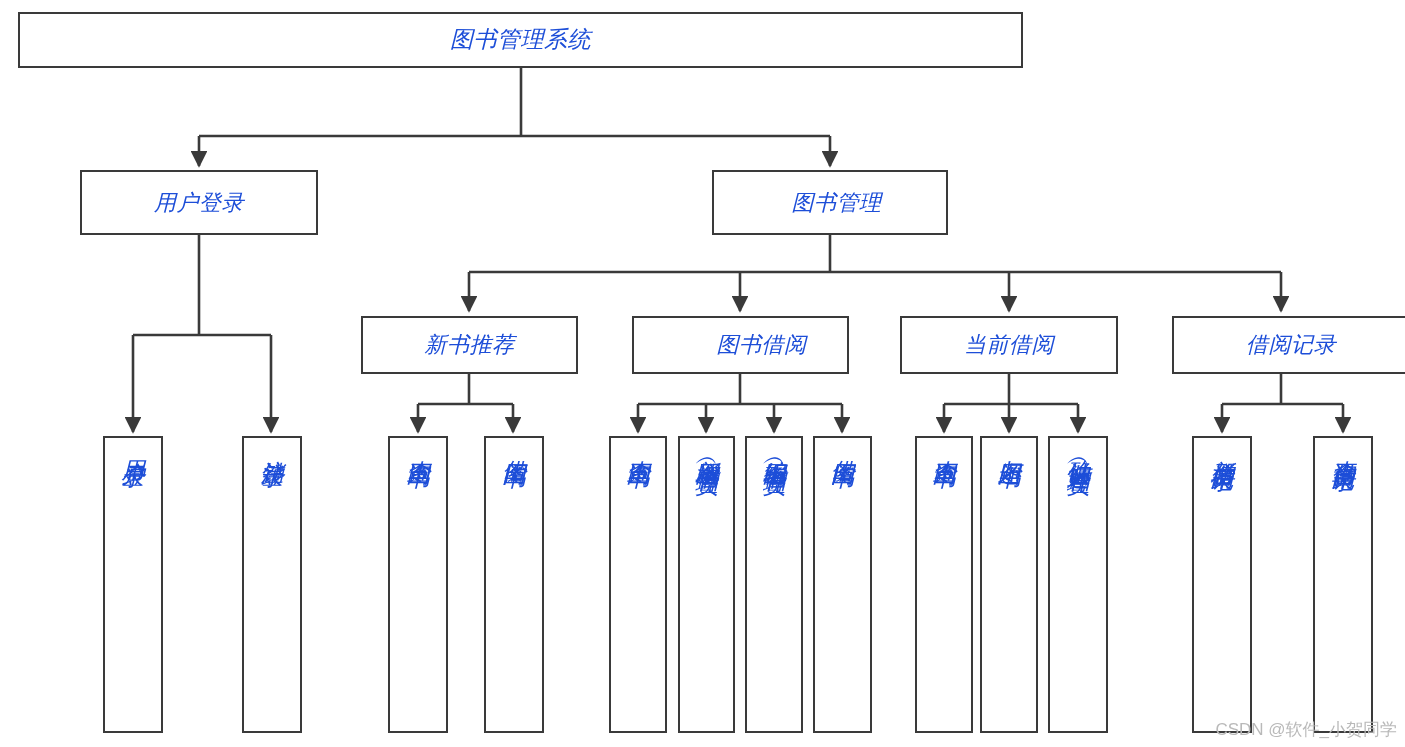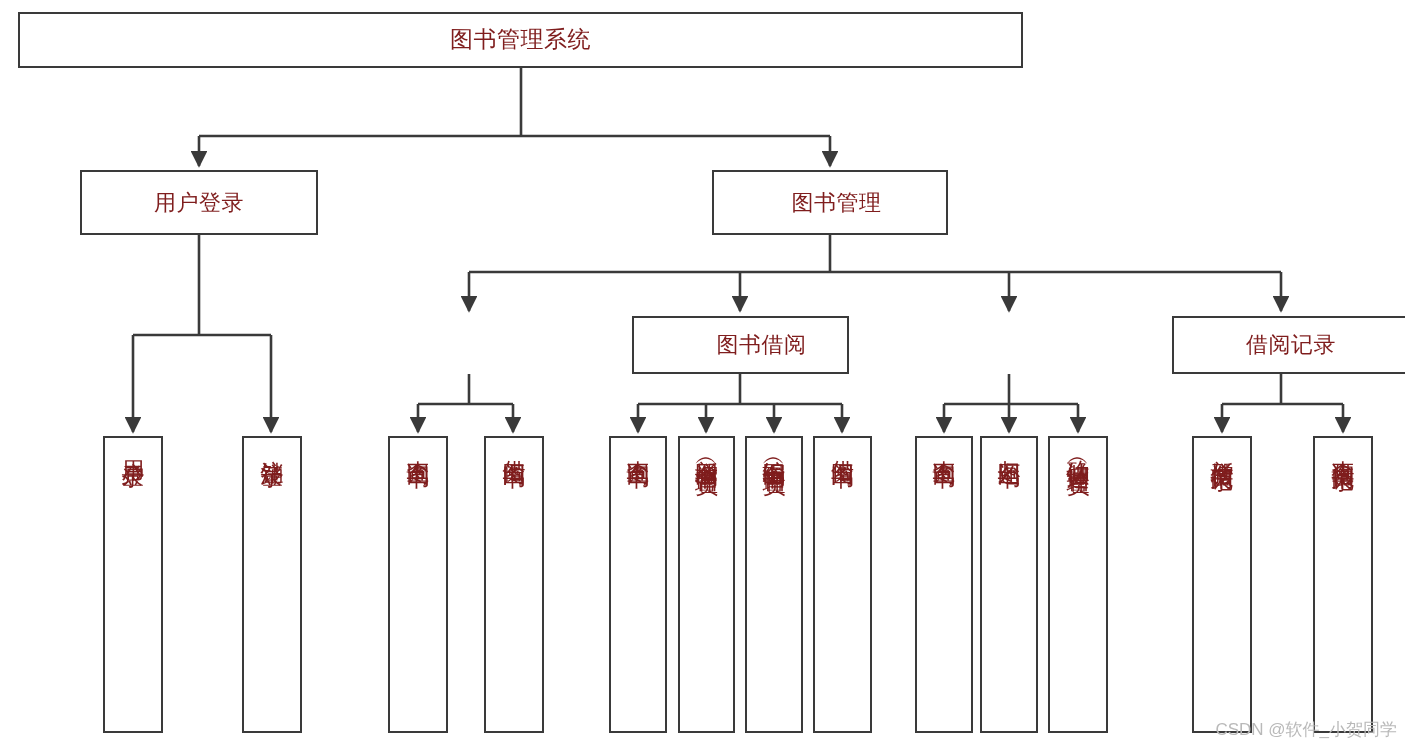--- a/index.html
+++ b/index.html
@@ -25,22 +25,23 @@
     height: 747px;
   }
   .node {
     position: absolute;
     box-sizing: border-box;
     border: 2px solid #3a3a3a;
     background: #ffffff;
     display: flex;
     align-items: center;
     justify-content: center;
-    color: #7f1d1d;
+    color: #1d4ed8;
     z-index: 3;
+    font-style: italic;
   }
   .node-label {
     display: block;
     text-align: center;
     line-height: 1.18;
     white-space: nowrap;
   }
   
   .node.horiz .node-label {
     font-size: 22px;
@@ -133,23 +134,29 @@
     <span class="node-label">图书管理系统</span>
   </div>
 
   <div class="node horiz" style="left:80px; top:170px; width:238px; height:65px;">
     <span class="node-label">用户登录</span>
   </div>
   <div class="node horiz" style="left:712px; top:170px; width:236px; height:65px;padding-left:13px;">
     <span class="node-label">图书管理</span>
   </div>
 
+  <div class="node horiz" style="left:361px; top:316px; width:217px; height:58px;">
+    <span class="node-label">新书推荐</span>
+  </div>
   <div class="node horiz" style="left:632px; top:316px; width:217px; height:58px;padding-left:42px;">
     <span class="node-label">图书借阅</span>
   </div>
+  <div class="node horiz" style="left:900px; top:316px; width:218px; height:58px;">
+    <span class="node-label">当前借阅</span>
+  </div>
   <div class="node horiz" style="left:1172px; top:316px; width:238px; height:58px;">
     <span class="node-label">借阅记录</span>
   </div>
 
   <div class="node vert" style="left:103px; top:436px; width:60px; height:297px;">
     <span class="node-label">用户登录</span>
   </div>
   <div class="node vert" style="left:242px; top:436px; width:60px; height:297px;">
     <span class="node-label">注销登录</span>
   </div>

